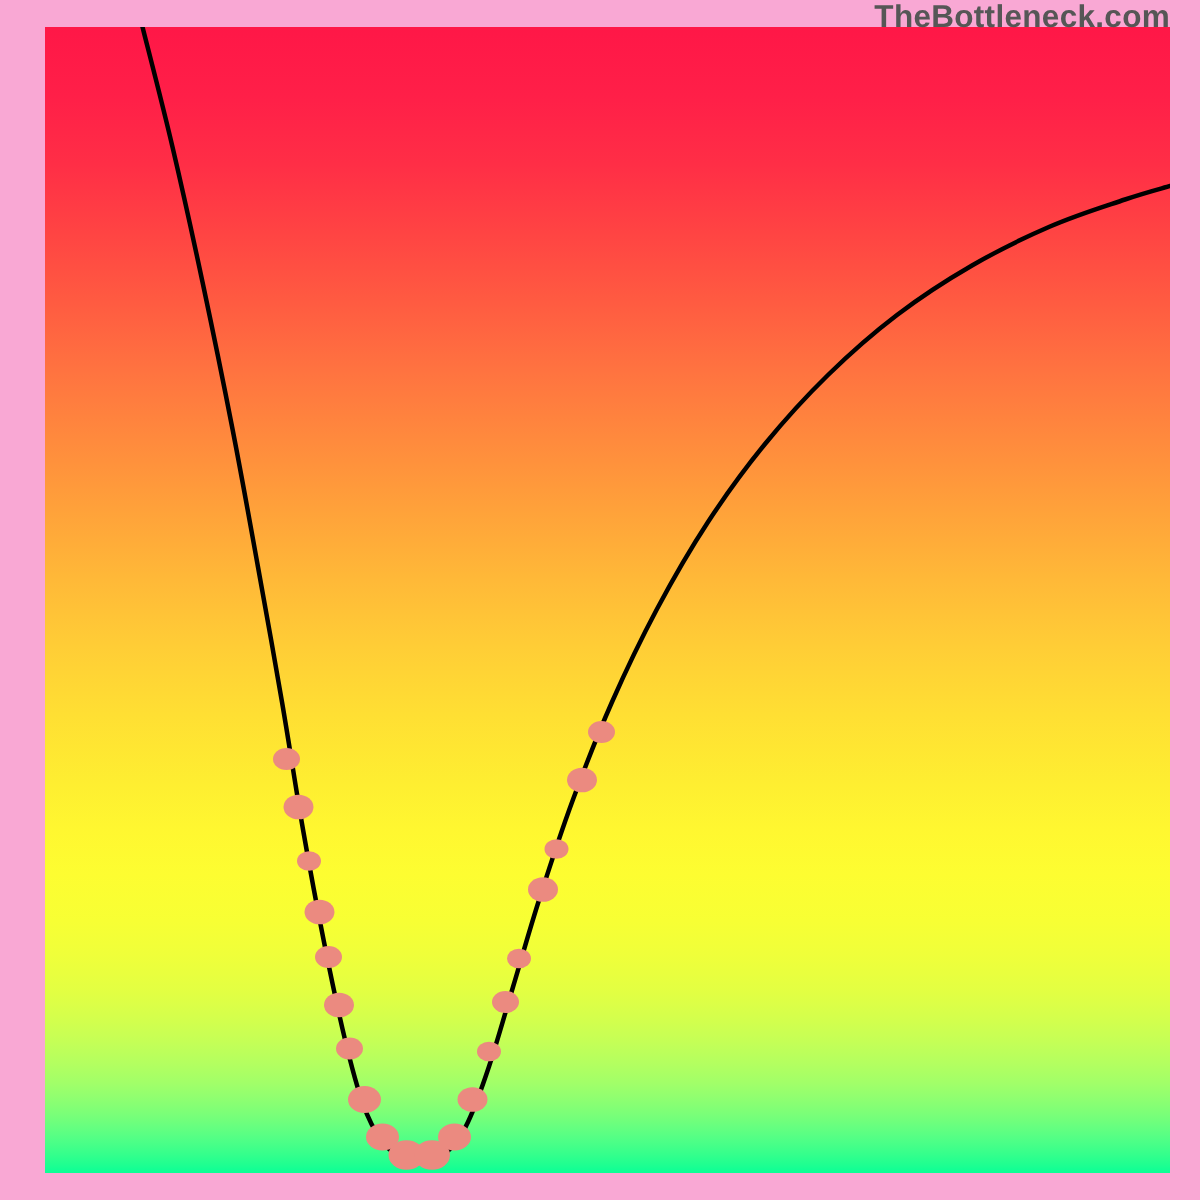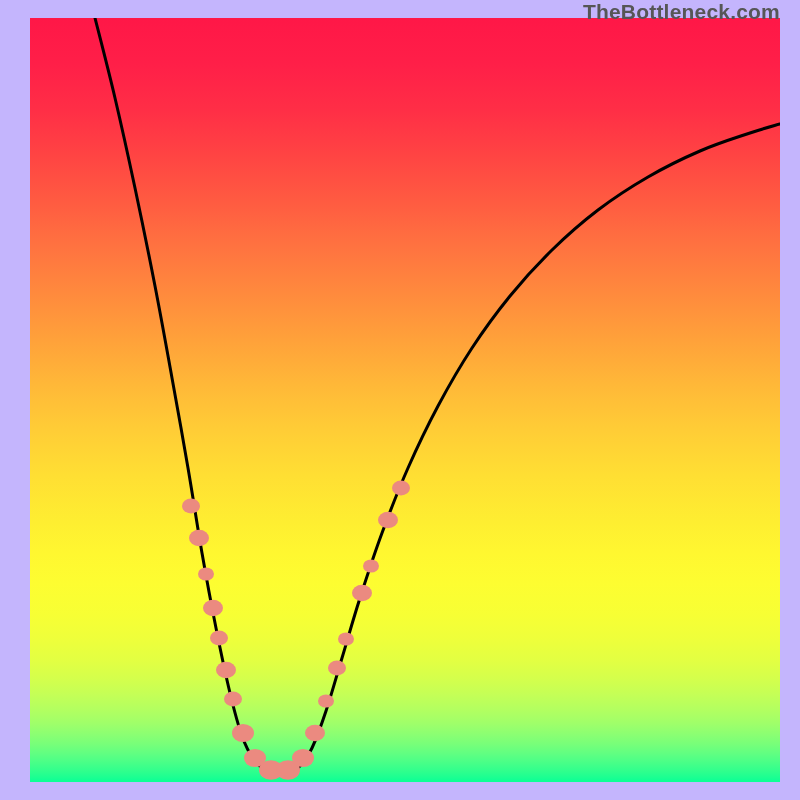--- a/index.html
+++ b/index.html
@@ -1,21 +1,21 @@
 <!DOCTYPE html>
 <html><head>
   <meta charset="utf-8">
   <style>
     * { margin: 0; padding: 0; box-sizing: border-box; }
     html, body { width: 800px; height: 800px; overflow: hidden; background: #000; }
     .frame {
       position: absolute;
       top: 0; left: 0;
       width: 800px; height: 800px;
-      background: #c4b5fd;
+      background: #f9a8d4;
     }
     .plot-area {
       position: absolute;
       top: 18px;
       left: 30px;
       width: 750px;
       height: 764px;
       overflow: hidden;
     }
     .gradient-bg {

